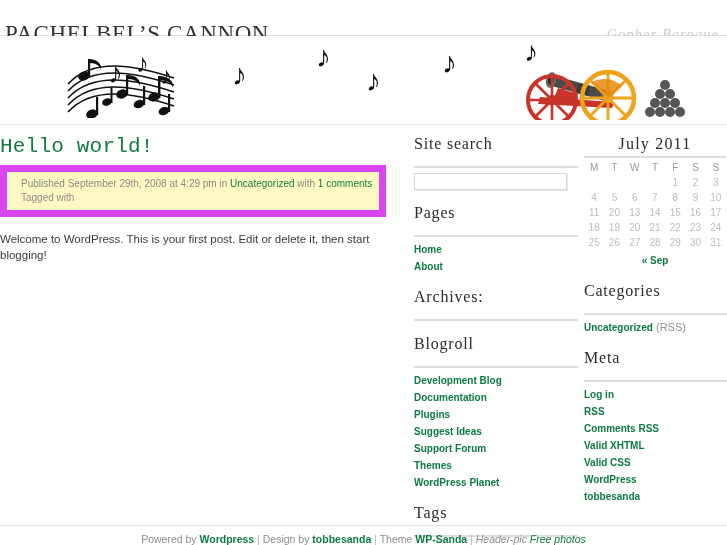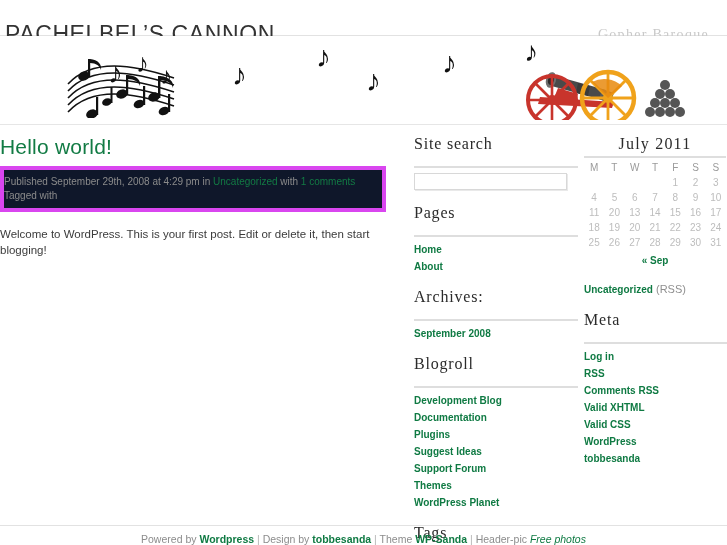--- a/index.html
+++ b/index.html
@@ -25,32 +25,33 @@
     height: 36px;
     padding: 0 8px;
     border-bottom: 1px solid #e2e2e2;
     box-sizing: border-box;
   }
   #blog-title {
     position: absolute;
     left: 5px;
     top: 21px;
     margin: 0;
-    font-family: Liberation Sans, sans-serif;
+    font-family: Liberation Serif, serif;
     font-size: 23px;
     font-weight: normal;
     letter-spacing: 0.6px;
     color: #333;
     white-space: nowrap;
   }
   #blog-description {
     position: absolute;
-    right: 18px;
+    right: 8px;
     top: 27px;
     font-family: "Liberation Serif", serif;
+    font-style: italic;
     font-size: 14px;
     letter-spacing: 1.3px;
     color: #c9c9c9;
     white-space: nowrap;
   }
 
   
   #header-pic {
     position: relative;
     height: 88px;
@@ -87,30 +88,30 @@
     position: absolute;
     left: 584px; top: 0;
     width: 143px;
     padding-top: 10px;
     box-sizing: border-box;
   }
 
   
   .post-title {
     margin: 0 0 7px 0;
-    font-family: Liberation Sans, sans-serif;
+    font-family: Liberation Mono, monospace;
     font-size: 21px;
     font-weight: normal;
     color: #127b44;
     letter-spacing: 0.2px;
   }
   .post-meta {
-    background: #0f172a;
-    border: 4px solid #d946ef;
-    padding: 5px 6px 5px 0;
+    background: #fef9c3;
+    border: 7px solid #d946ef;
+    padding: 5px 6px 5px 14px;
     font-size: 10px;
     color: #8b8b8b;
     line-height: 14px;
   }
   .post-meta a { color: #127b44; }
   .post-body {
     margin-top: 14px;
     font-size: 11.5px;
     color: #3b3b3b;
     line-height: 16px;
@@ -195,21 +196,21 @@
     left: 0; bottom: 0;
     width: 727px;
     border-top: 1px solid #e2e2e2;
     text-align: center;
     padding-top: 7px;
     box-sizing: border-box;
     font-size: 10.5px;
     color: #8c8c8c;
   }
   #footer a { color: #0f7a43; font-weight: bold; }
-  #footer .ital { font-weight: normal; color: #8c8c8c;}
+  #footer .ital { font-style: italic; font-weight: normal; color: #8c8c8c;}
   #footer .ital-green { font-style: italic; color: #0f7a43; font-weight: normal; }
   #footer .sep { color: #b5b5b5; }
 </style>
 </head>
 <body>
 
 <div id="site-header">
   <h1 id="blog-title">PACHELBEL’S CANNON</h1>
   <div id="blog-description">Gopher Baroque</div>
 </div>
@@ -326,23 +327,20 @@
     <div class="widget">
       <h3 class="widget-title">Pages</h3>
       <ul>
         <li><a href="#">Home</a></li>
         <li><a href="#">About</a></li>
       </ul>
     </div>
 
     <div class="widget">
       <h3 class="widget-title">Archives:</h3>
-      <ul>
-        <li><a href="#">September 2008</a></li>
-      </ul>
     </div>
 
     <div class="widget">
       <h3 class="widget-title">Blogroll</h3>
       <ul>
         <li><a href="#">Development Blog</a></li>
         <li><a href="#">Documentation</a></li>
         <li><a href="#">Plugins</a></li>
         <li><a href="#">Suggest Ideas</a></li>
         <li><a href="#">Support Forum</a></li>
@@ -425,20 +423,21 @@
           <tr>
             <td colspan="7">
               <a href="#">« Sep</a>
             </td>
           </tr>
         </tfoot>
       </table>
     </div>
 
     <div class="widget">
+      <h3 class="widget-title">Categories</h3>
       <ul>
         <li><a href="#">Uncategorized</a><span class="muted"> (RSS)</span></li>
       </ul>
     </div>
 
     <div class="widget">
       <h3 class="widget-title">Meta</h3>
       <ul>
         <li><a href="#">Log in</a></li>
         <li><a href="#">RSS</a></li>

